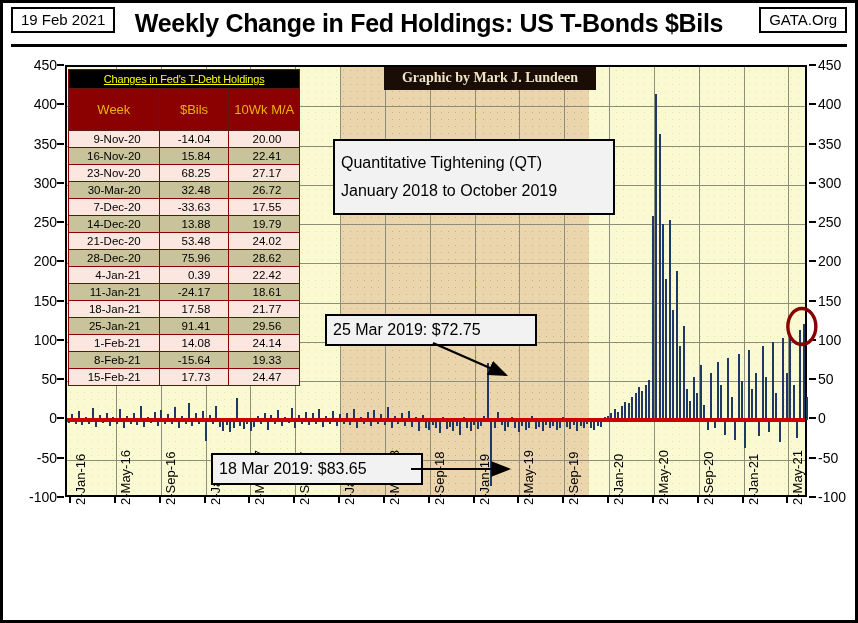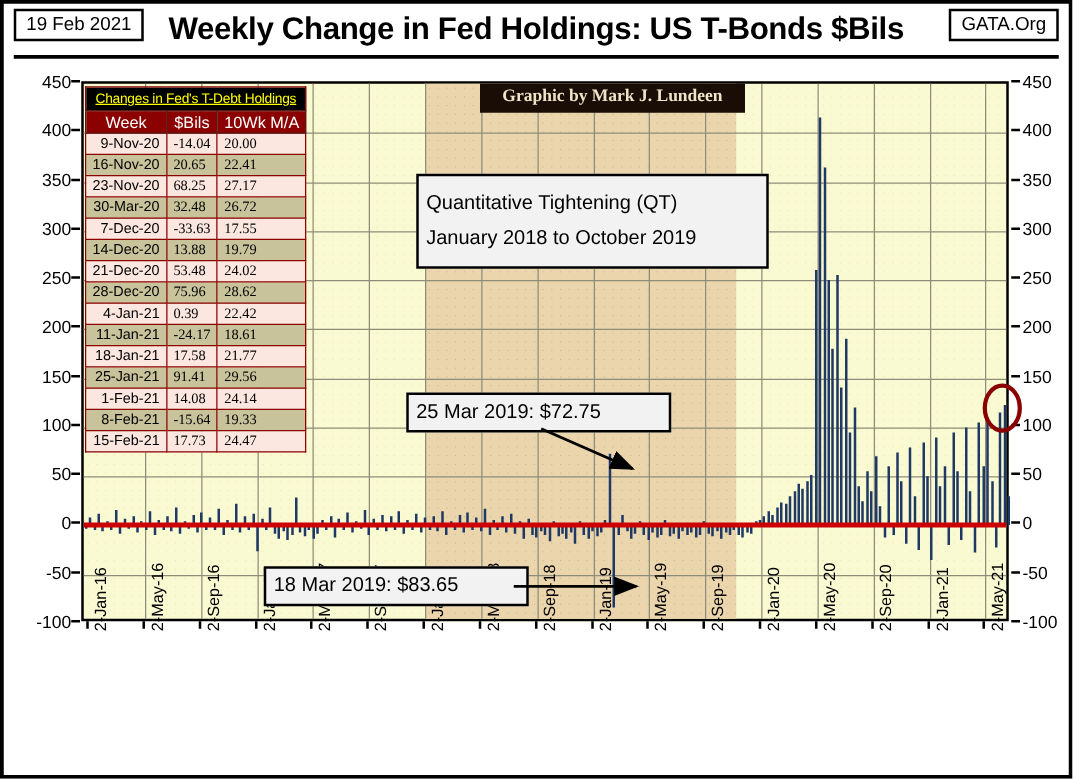--- a/index.html
+++ b/index.html
@@ -39,25 +39,25 @@
   .xtickmark{position:absolute;width:2px;height:6px;background:#000;}
   .xlab{position:absolute;font-size:13px;color:#000;white-space:nowrap;
         transform-origin:left top;transform:rotate(-90deg);line-height:1;}
 
   
   #datatable{position:absolute;left:65px;top:66px;z-index:7;border:1px solid #5b1a1a;
              border-collapse:collapse;font-size:11.5px;}
   #datatable .tcap{background:#000;color:#FFFF00;text-align:center;font-size:11px;
                    padding:1px 2px;border-bottom:1px solid #5b1a1a;
                    text-decoration:underline;letter-spacing:-0.2px;}
-  #datatable th{background:#8B0000;color:#ffffff;font-size:13px;font-weight:normal;
-                padding:1px 5px;border:1px solid #5b1a1a;text-align:center;}
-  #datatable td{border:1px solid #8B0000;padding:0px 5px;color:#000;height:16px;}
+  #datatable th{background:#8B0000;color:#eab308;font-size:13px;font-weight:normal;
+                padding:13px 5px;border:1px solid #5b1a1a;text-align:center;}
+  #datatable td{border:1px solid #8B0000;padding:0px 18px;color:#000;height:16px;}
   #datatable td.wk{text-align:right;}
-  #datatable td.num{text-align:left;font-family:Liberation Serif, serif;}
+  #datatable td.num{text-align:right;}
   #datatable tr.odd td{background:#FBE7E0;}
   #datatable tr.even td{background:#C8C39A;}
 
   
   .anno{position:absolute;background:#F2F2F2;border:2px solid #000;z-index:8;
         color:#000;text-align:left;}
   #qt-note{left:330px;top:136px;width:266px;padding:8px 6px;font-size:16px;line-height:1.75;}
   #note-25mar{left:322px;top:311px;width:196px;padding:5px 6px;font-size:16px;}
   #note-18mar{left:208px;top:450px;width:196px;padding:5px 6px;font-size:16px;}
   #credit{position:absolute;left:381px;top:64px;width:210px;background:#1a0d05;
@@ -434,21 +434,21 @@
         </tr>
     </thead>
     <tbody id="tbody">
         <tr class="odd">
           <td class="wk">9-Nov-20</td>
           <td class="num">-14.04</td>
           <td class="num">20.00</td>
         </tr>
         <tr class="even">
           <td class="wk">16-Nov-20</td>
-          <td class="num">20.65</td>
+          <td class="num">15.84</td>
           <td class="num">22.41</td>
         </tr>
         <tr class="odd">
           <td class="wk">23-Nov-20</td>
           <td class="num">68.25</td>
           <td class="num">27.17</td>
         </tr>
         <tr class="even">
           <td class="wk">30-Mar-20</td>
           <td class="num">32.48</td>

